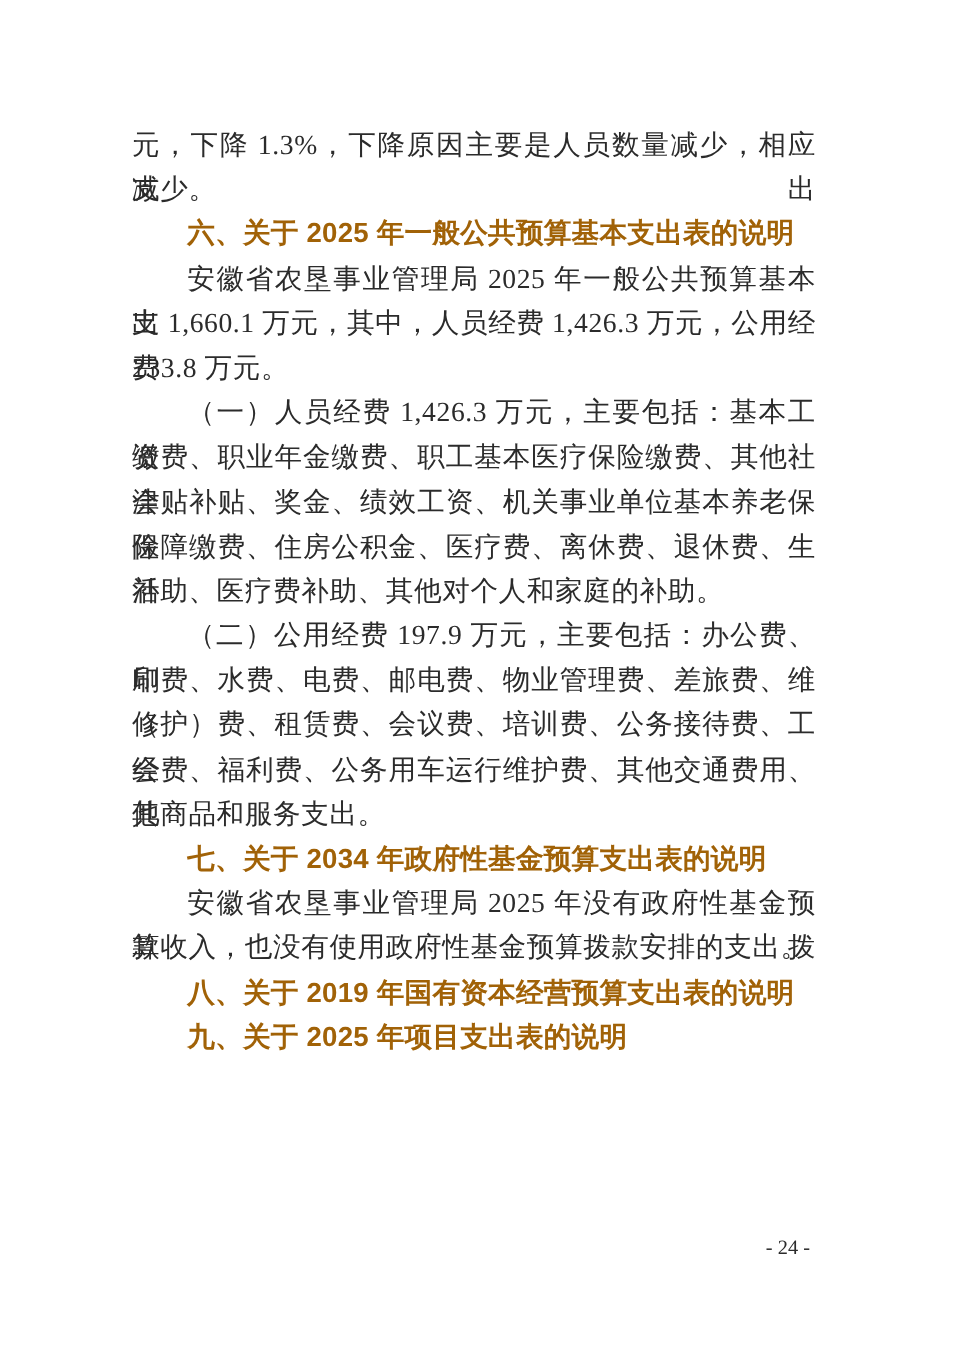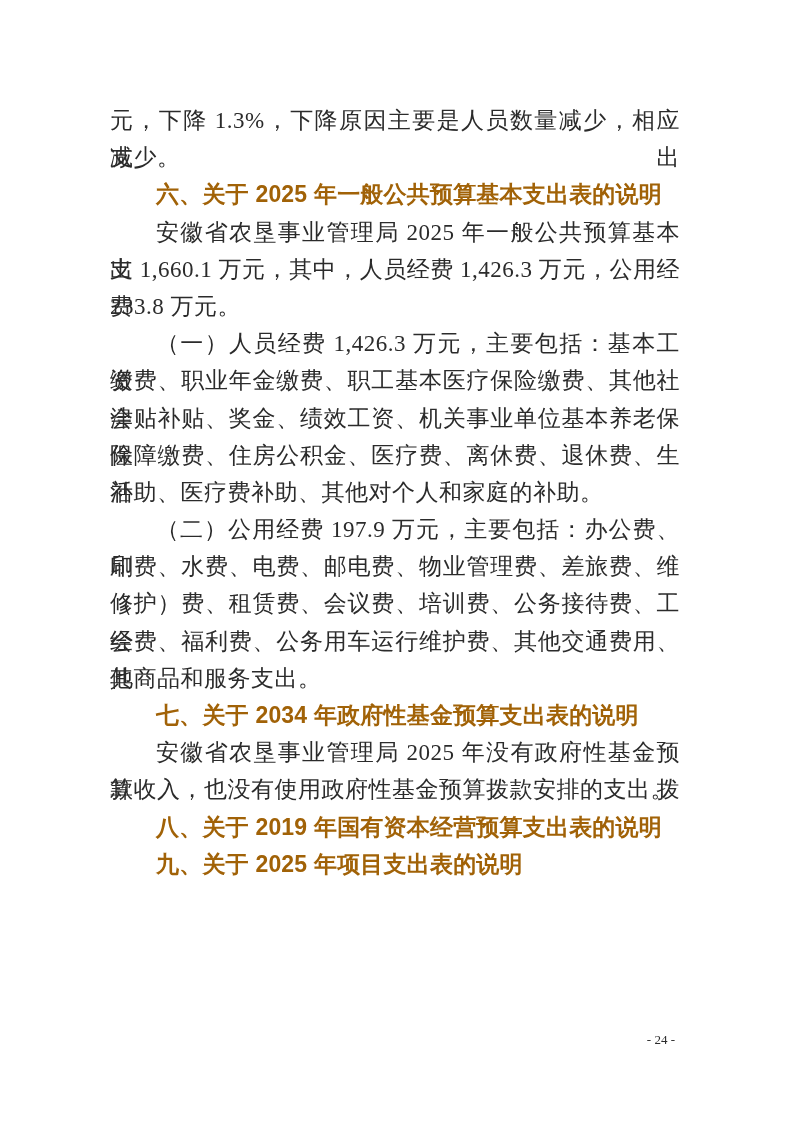--- a/index.html
+++ b/index.html
@@ -41,21 +41,21 @@
   }
   .block.body .line {
     font-family: "Liberation Serif", "DejaVu Serif", serif;
   }
   .footer {
     position: absolute;
     top: 1028px;
     right: 119px;
     height: 24px;
     line-height: 24px;
-    font-size: 13px;
+    font-size: 17px;
     color: #2b2b2b;
     font-family: "Liberation Serif", "DejaVu Serif", serif;
   }
 </style>
 </head>
 <body>
 
 <div class="page" style="background: rgb(255, 255, 255);">
   <div class="textblock" id="textblock" style="color: rgb(43, 43, 43);">
       <div class="block body">

